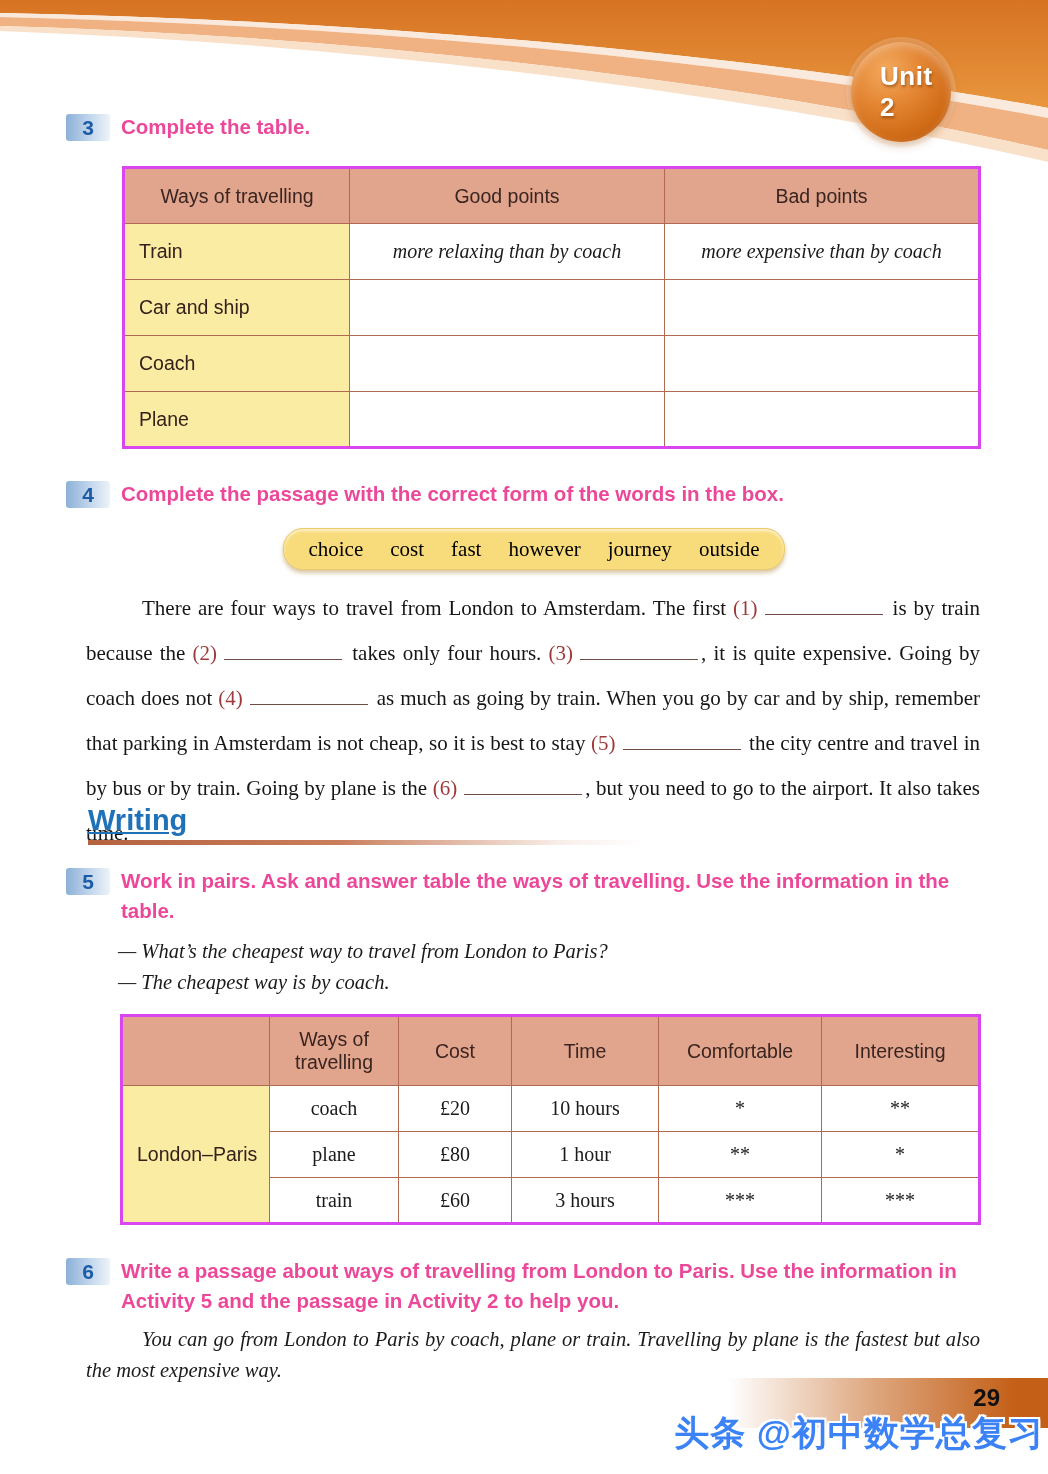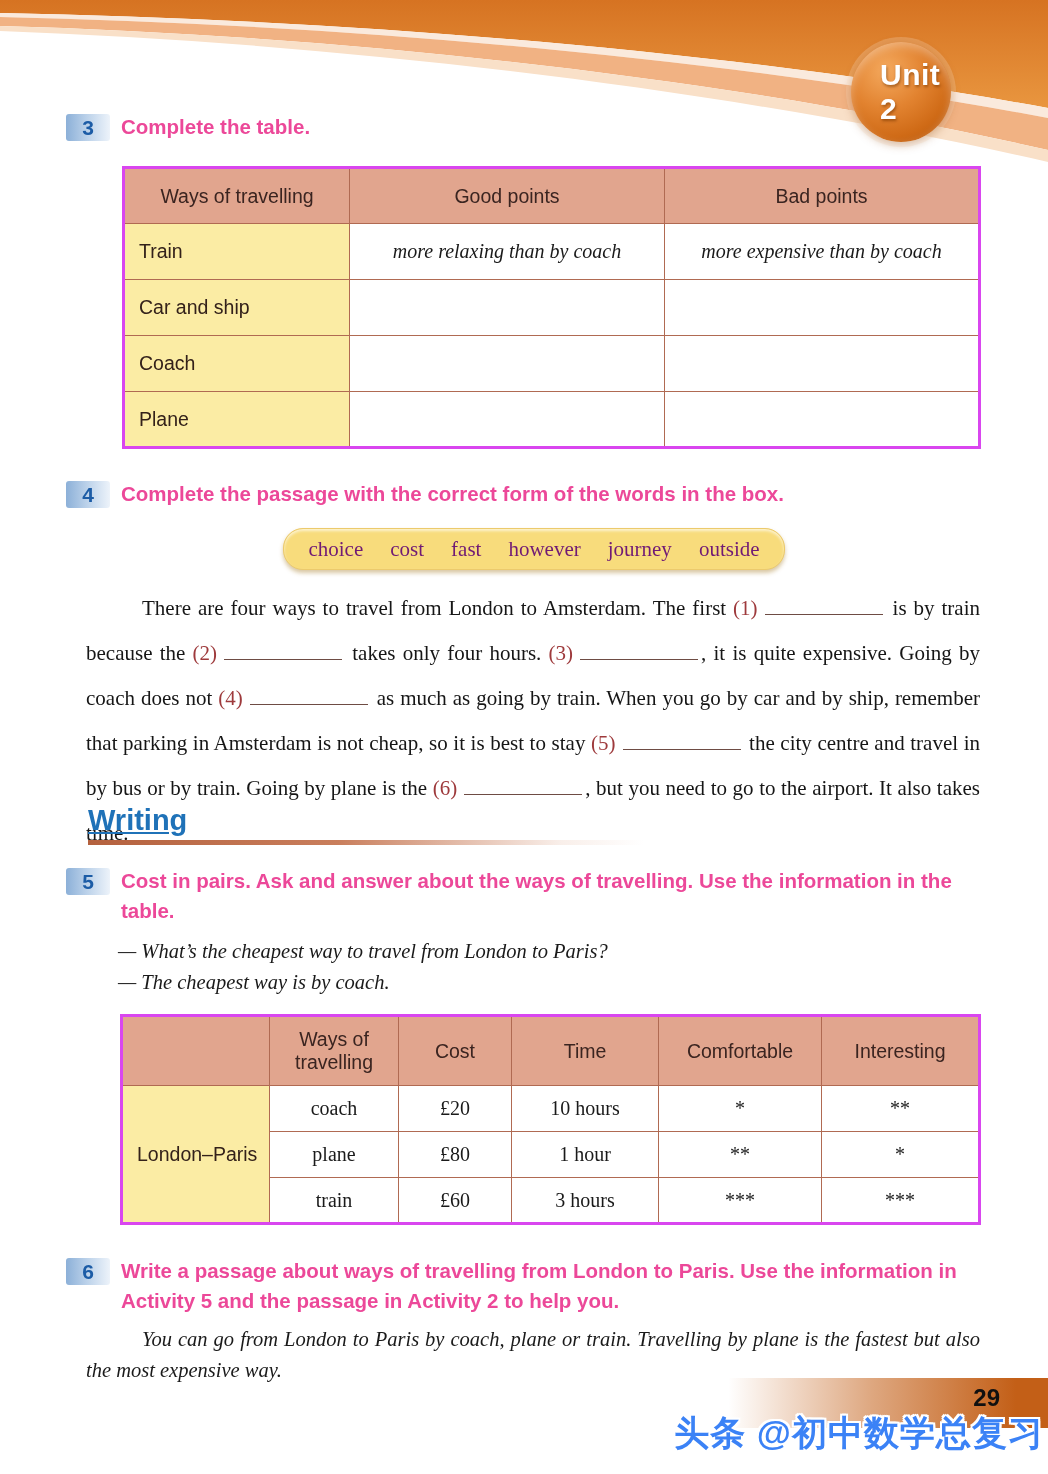--- a/index.html
+++ b/index.html
@@ -5,21 +5,21 @@
   html,body{margin:0;padding:0;background:#ffffff;}
   #page{position:relative;width:1048px;height:1474px;background:#ffffff;overflow:hidden;
         font-family:"Liberation Sans",sans-serif;color:#222;}
 
   
   .header-swoosh{position:absolute;top:0;left:0;width:1048px;height:180px;}
   .unit-sphere{position:absolute;left:851px;top:42px;width:100px;height:100px;border-radius:50%;
       background:radial-gradient(circle at 35% 28%,#f4a95e 0%,#e28330 40%,#cf6a16 70%,#b0540c 100%);
       box-shadow:0 3px 10px rgba(140,70,10,.35), inset 0 4px 10px rgba(255,255,255,.35), 0 0 0 5px rgba(250,225,200,.25);
       display:flex;align-items:center;justify-content:center;}
-  .unit-sphere span{color:#fff;font-weight:bold;font-size:30px;letter-spacing:.5px;
+  .unit-sphere span{color:#fff;font-weight:bold;font-size:26px;letter-spacing:.5px;
       text-shadow:1px 2px 3px rgba(120,55,0,.6);margin-left:29px;}
 
   
   .exercise{position:absolute;display:flex;align-items:flex-start;}
   .num-badge{flex:0 0 auto;width:44px;height:27px;margin-top:2px;border-radius:3px;
       background:linear-gradient(90deg,#8cb0d8 0%,#b9d0e9 45%,#edf3fa 100%);
       color:#1c5ca6;font-weight:bold;font-size:21px;display:flex;align-items:center;justify-content:center;}
   .ex-title{margin-left:11px;font-weight:bold;font-size:20.5px;line-height:30px;color:#ec4899;width:852px;}
 
   
@@ -37,21 +37,21 @@
   #table1 tr{height:56px;}
   #table2{left:120px;top:1014px;width:858px;}
   #table2 tr.hd{height:70px;}
   #table2 tr.dr{height:46px;}
 
   
   .word-box{position:absolute;left:283px;top:528px;width:500px;height:40px;border-radius:20px;
       background:#f8dc7c;border:1px solid #ecca6c;
       box-shadow:0 3px 4px rgba(170,130,50,.45), inset 0 2px 3px rgba(255,255,255,.65);
       display:flex;align-items:center;justify-content:center;gap:27px;
-      font-family:"Liberation Serif",serif;font-size:21px;color:#701a75;}
+      font-family:"Liberation Serif",serif;font-size:21px;color:#000000;}
 
   
   .passage{position:absolute;left:86px;top:586px;width:894px;font-family:"Liberation Serif",serif;
       font-size:21px;line-height:45px;text-align:justify;color:#161616;text-indent:56px;}
   .pnum{color:#9e3a3c;}
   .pblank{display:inline-block;width:118px;height:14px;border-bottom:1.6px solid #6e4c44;
       margin:0 3px 0 7px;}
 
   
   .writing-wrap{position:absolute;left:88px;top:804px;}
@@ -150,21 +150,21 @@
 
   <div class="passage"><span>There are four ways to travel from London to Amsterdam. The first </span><span class="pnum"> (1)</span><span class="pblank"></span><span> is by train because the </span><span class="pnum"> (2)</span><span class="pblank"></span><span> takes only four hours. </span><span class="pnum"> (3)</span><span class="pblank"></span><span>, it is quite expensive. Going by coach does not </span><span class="pnum"> (4)</span><span class="pblank"></span><span> as much as going by train. When you go by car and by ship, remember that parking in Amsterdam is not cheap, so it is best to stay </span><span class="pnum"> (5)</span><span class="pblank"></span><span> the city centre and travel in by bus or by train. Going by plane is the </span><span class="pnum"> (6)</span><span class="pblank"></span><span>, but you need to go to the airport. It also takes time.</span></div>
 
   <div class="writing-wrap">
     <div class="writing-title">Writing</div>
     <div class="writing-underline"></div>
   </div>
 
   <div class="exercise" style="left:66px;top:866px;">
     <div class="num-badge">5</div>
-    <div class="ex-title">Cost in pairs. Ask and answer about the ways of travelling. Use the information in the table.</div>
+    <div class="ex-title">Work in pairs. Ask and answer table the ways of travelling. Use the information in the table.</div>
   </div>
 
   <div class="dialogue">
     <div>— What’s the cheapest way to travel from London to Paris?</div>
     <div>— The cheapest way is by coach.</div>
   </div>
 
   <table id="table2" class="tbl">
     <colgroup>
       <col style="width:148px">

